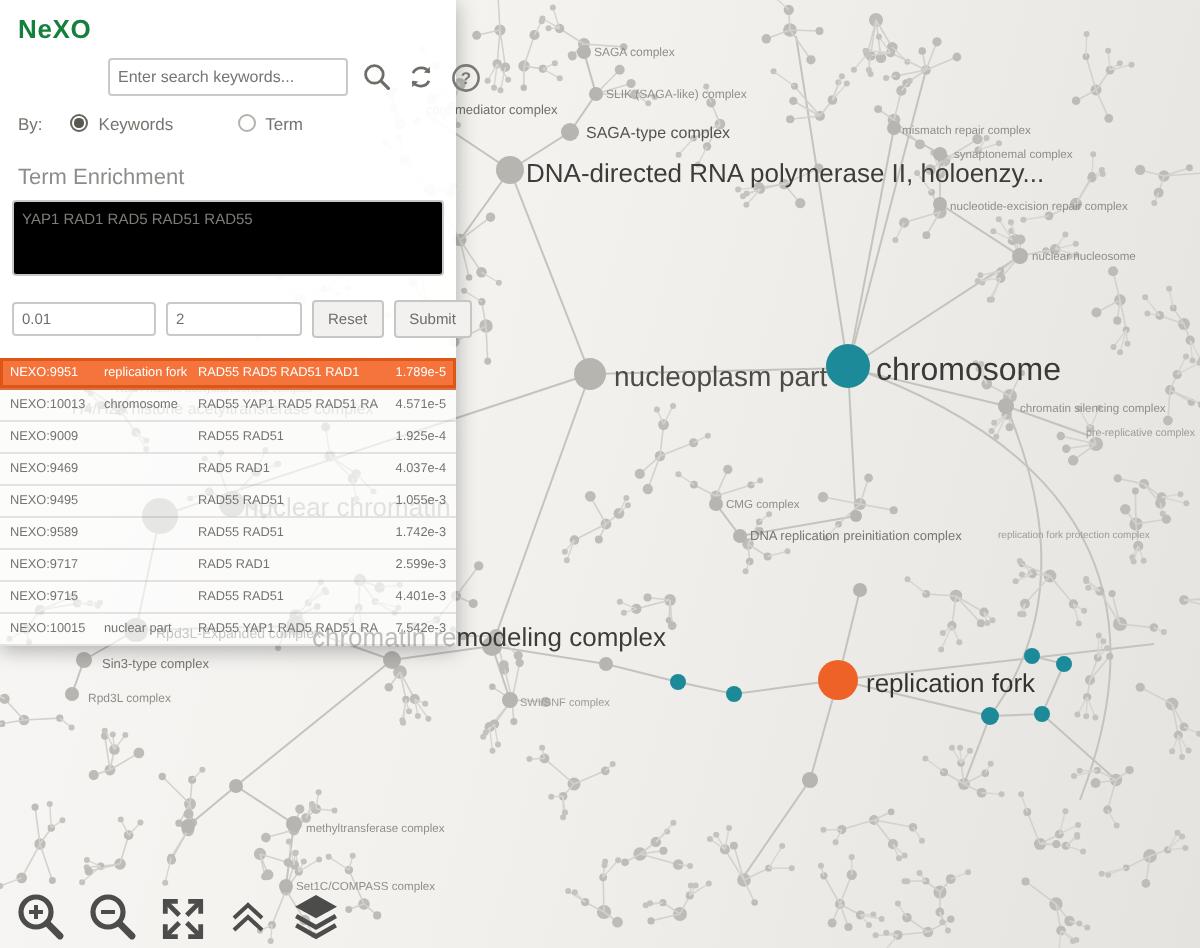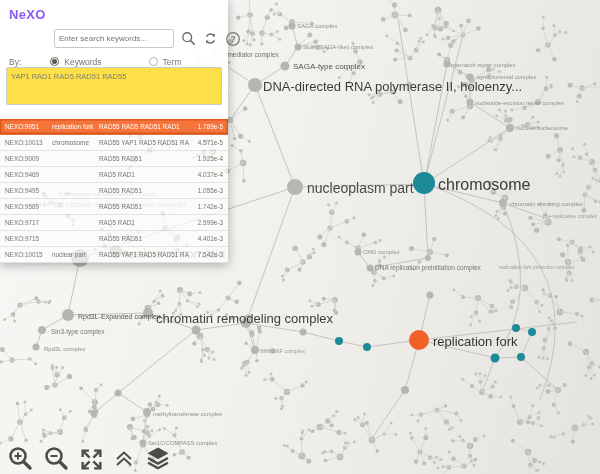--- a/index.html
+++ b/index.html
@@ -6,35 +6,35 @@
   body{
     position:relative;
     font-family:"Liberation Sans",sans-serif;
     background:linear-gradient(105deg,#f8f7f5 0%,#f2f1ee 45%,#e4e3df 100%);
   }
   #graph{position:absolute;left:0;top:0;z-index:1;}
 
   
   .panel{position:absolute;left:0;top:0;width:228px;z-index:3;box-shadow:0 2px 10px rgba(0,0,0,.3);}
   .panel-top{background:rgba(255,255,255,.94);padding:5px 6px 10px 6px;}
-  .panel-title{font-size:13px;font-weight:bold;color:#8b5cf6;margin:2px 0 7px 3px;letter-spacing:.3px;}
+  .panel-title{font-size:13px;font-weight:bold;color:#15803d;margin:2px 0 7px 3px;letter-spacing:.3px;}
   .search-row{display:flex;align-items:center;gap:7px;padding-left:48px;}
   .search-input{width:134px;height:17px;border:1px solid #c9c9c5;border-radius:2px;font-size:8px;
     color:#8a8a86;padding:0 4px;background:#fff;outline:none;font-family:inherit;}
   .icon-btn{width:17px;height:17px;display:flex;align-items:center;justify-content:center;cursor:pointer;}
-  .by-row{display:flex;align-items:center;margin:9px 0 0 3px;font-size:8.5px;color:#77736f;gap:21px;}
+  .by-row{display:flex;align-items:center;margin:9px 0 0 3px;font-size:8.5px;color:#77736f;gap:6px;}
   .by-opt{display:flex;align-items:flex-start;margin-left:8px;}
   .radio{width:9px;height:9px;border:1.5px solid #b3b3ae;border-radius:50%;display:inline-block;
     position:relative;margin-right:5px;box-sizing:border-box;}
   .radio.sel{border-color:#66665f;}
   .radio.sel::after{content:"";position:absolute;left:1.2px;top:1.2px;right:1.2px;bottom:1.2px;
     background:#58584f;border-radius:50%;}
   .section-heading{font-size:11px;color:#8d8d88;margin:16px 0 5px 3px;}
   .genes-textarea{width:100%;box-sizing:border-box;height:38px;resize:none;border:1px solid #c9c9c5;
-    border-radius:2px;font-size:7.5px;color:#7d7d78;padding:4px;font-family:inherit;background:#fde047;outline:none;}
+    border-radius:2px;font-size:7.5px;color:#7d7d78;padding:4px;font-family:inherit;background:#000000;outline:none;}
   .controls-row{display:flex;gap:5px;margin-top:7px;align-items:center;}
   .num-input{height:15px;border:1px solid #c9c9c5;border-radius:2px;font-size:7.5px;color:#6e6e69;
     padding:0 4px;font-family:inherit;background:#fff;outline:none;}
   .btn{height:19px;font-size:7.5px;color:#6e6e69;background:#f2f1ef;border:1px solid #c6c6c2;
     border-radius:2px;padding:0 7px;font-family:inherit;cursor:pointer;}
 
   .results{display:block;}
   .rrow{display:flex;height:15px;align-items:center;font-size:6.4px;color:#74746f;
     background:rgba(255,255,255,.66);border-bottom:1px solid rgba(100,100,95,.16);padding:0 5px;cursor:pointer;}
   .rrow.sel{background:#f4743c;box-shadow:inset 0 0 0 1.5px #dd5517;color:#fff;}
@@ -1451,23 +1451,30 @@
       <span class="by-opt">
         <span class="radio sel"></span>
         <span>Keywords</span>
       </span>
       <span class="by-opt" style="margin-left:26px">
         <span class="radio"></span>
         <span>Term</span>
       </span>
     </div>
 
+    <div class="section-heading">Term Enrichment</div>
 
     <textarea class="genes-textarea" style="">YAP1 RAD1 RAD5 RAD51 RAD55</textarea>
 
+    <div class="controls-row">
+      <input class="num-input" style="width: 62px;" type="text" value="0.01">
+      <input class="num-input" style="width: 58px;" type="text" value="2">
+      <button class="btn">Reset</button>
+      <button class="btn">Submit</button>
+    </div>
   </div>
 
   <div class="results" id="results-body">
       <div class="rrow sel">
         <span class="cell-id">NEXO:9951</span>
         <span class="cell-name">replication fork</span>
         <span class="cell-genes">RAD55 RAD5 RAD51 RAD1</span>
         <span class="cell-p">1.789e-5</span>
       </div>
       <div class="rrow">

